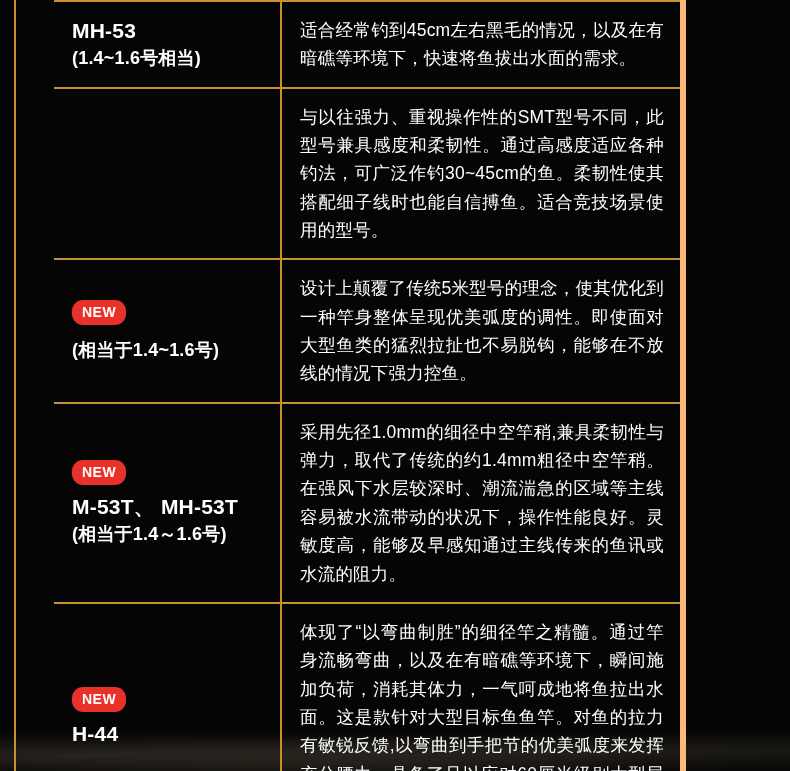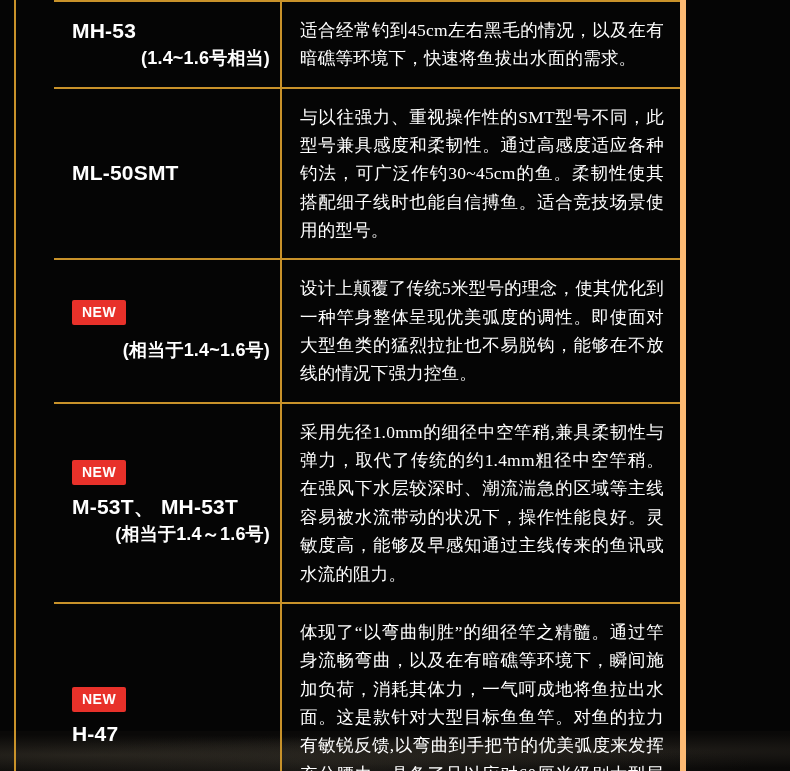--- a/index.html
+++ b/index.html
@@ -61,50 +61,48 @@
     display: flex;
     flex-direction: column;
     justify-content: center;
   }
   .cell-desc {
     flex: 1 1 auto;
     box-sizing: border-box;
     padding: 14px 16px 14px 18px;
     display: flex;
     align-items: flex-end;
-    font-family: Liberation Serif, serif;
   }
   .badge {
     display: inline-block;
     background: #e8312a;
     color: #ffffff;
     font-size: 14px;
     font-weight: bold;
     letter-spacing: 0.5px;
     line-height: 1;
     padding: 5px 10px 6px 10px;
-    border-radius: 2px;
+    border-radius: 11px;
     margin-bottom: 10px;
     align-self: flex-start;
   }
   .model-name {
     font-size: 21px;
     font-weight: bold;
     line-height: 1.18;
     color: #ffffff;
     letter-spacing: 0.2px;
   }
   .model-sub {
     font-size: 18px;
     font-weight: bold;
     line-height: 1.25;
     color: #ffffff;
     margin-top: 4px;
     letter-spacing: 0.2px;
-    text-align: right;
   }
   .desc-text {
     font-size: 17.5px;
     line-height: 1.62;
     color: #ffffff;
     text-align: justify;
     letter-spacing: 0.2px;
   }
   
   .r0 { min-height: 84px; }
@@ -126,21 +124,20 @@
         <div class="model-name">MH-53</div>
         <div class="model-sub">(1.4~1.6号相当)</div>
       </div>
       <div class="cell-desc">
         <div class="desc-text">适合经常钓到45cm左右黑毛的情况，以及在有暗礁等环境下，快速将鱼拔出水面的需求。</div>
       </div>
     </div>
 
     <div class="row r1">
       <div class="cell-model">
-        <div class="model-name">ML-50SMT</div>
       </div>
       <div class="cell-desc">
         <div class="desc-text">与以往强力、重视操作性的SMT型号不同，此型号兼具感度和柔韧性。通过高感度适应各种钓法，可广泛作钓30~45cm的鱼。柔韧性使其搭配细子线时也能自信搏鱼。适合竞技场景使用的型号。</div>
       </div>
     </div>
 
     <div class="row r2">
       <div class="cell-model">
         <span class="badge">NEW</span>
         <div class="model-sub">(相当于1.4~1.6号)</div>
@@ -157,21 +154,21 @@
         <div class="model-sub">(相当于1.4～1.6号)</div>
       </div>
       <div class="cell-desc">
         <div class="desc-text">采用先径1.0mm的细径中空竿稍,兼具柔韧性与弹力，取代了传统的约1.4mm粗径中空竿稍。在强风下水层较深时、潮流湍急的区域等主线容易被水流带动的状况下，操作性能良好。灵敏度高，能够及早感知通过主线传来的鱼讯或水流的阻力。</div>
       </div>
     </div>
 
     <div class="row r4">
       <div class="cell-model">
         <span class="badge">NEW</span>
-        <div class="model-name">H-47</div>
+        <div class="model-name">H-44</div>
       </div>
       <div class="cell-desc">
         <div class="desc-text">体现了“以弯曲制胜”的细径竿之精髓。通过竿身流畅弯曲，以及在有暗礁等环境下，瞬间施加负荷，消耗其体力，一气呵成地将鱼拉出水面。这是款针对大型目标鱼鱼竿。对鱼的拉力有敏锐反馈,以弯曲到手把节的优美弧度来发挥充分腰力，具备了足以应对60厘米级别大型尾长的潜力。</div>
       </div>
     </div>
 
   </div>
 </div>
 
 </body></html>

